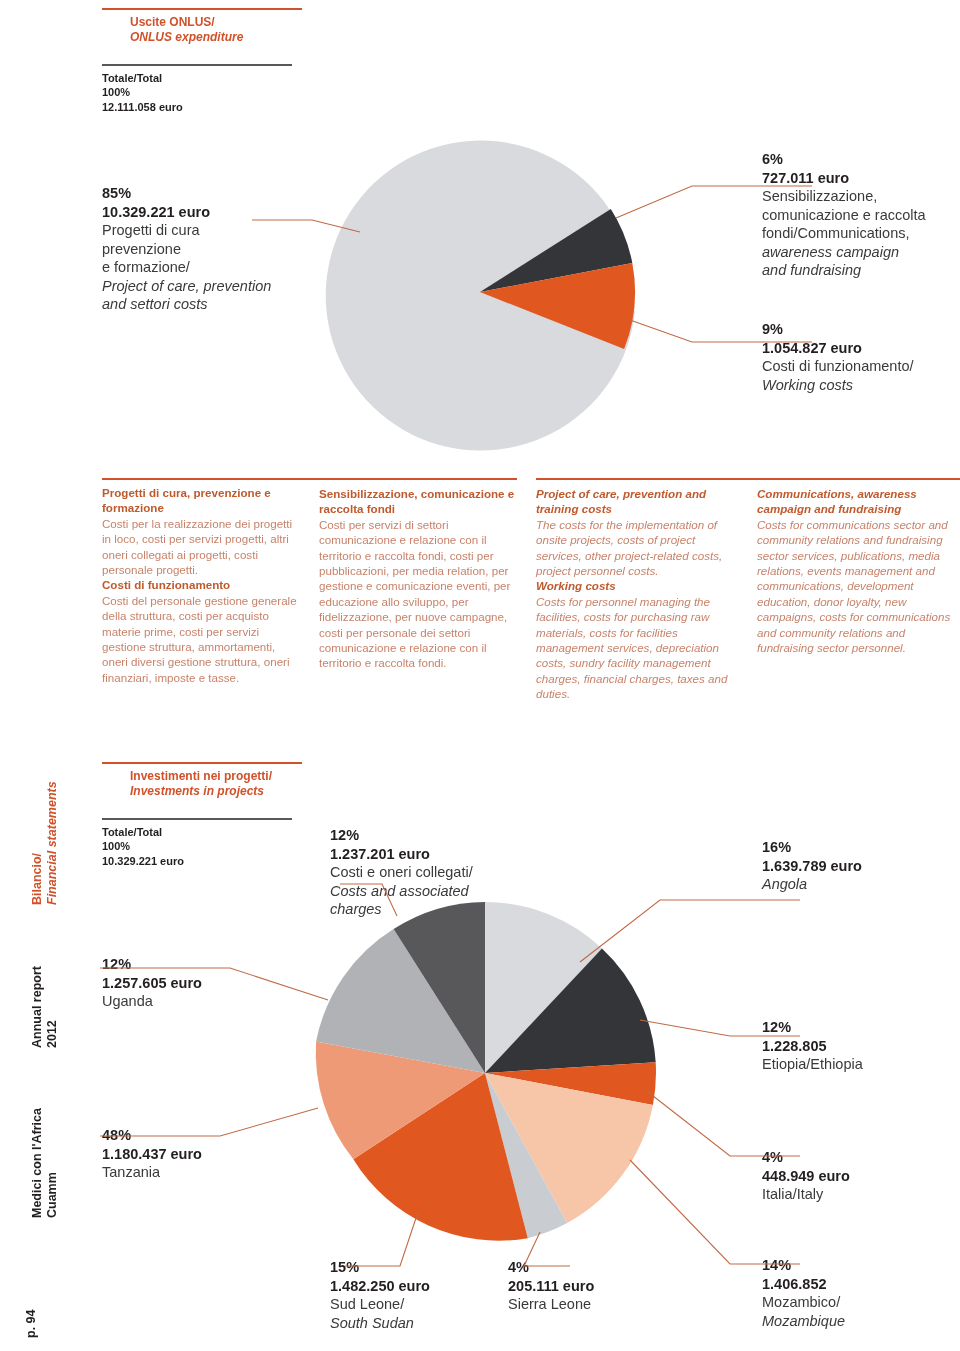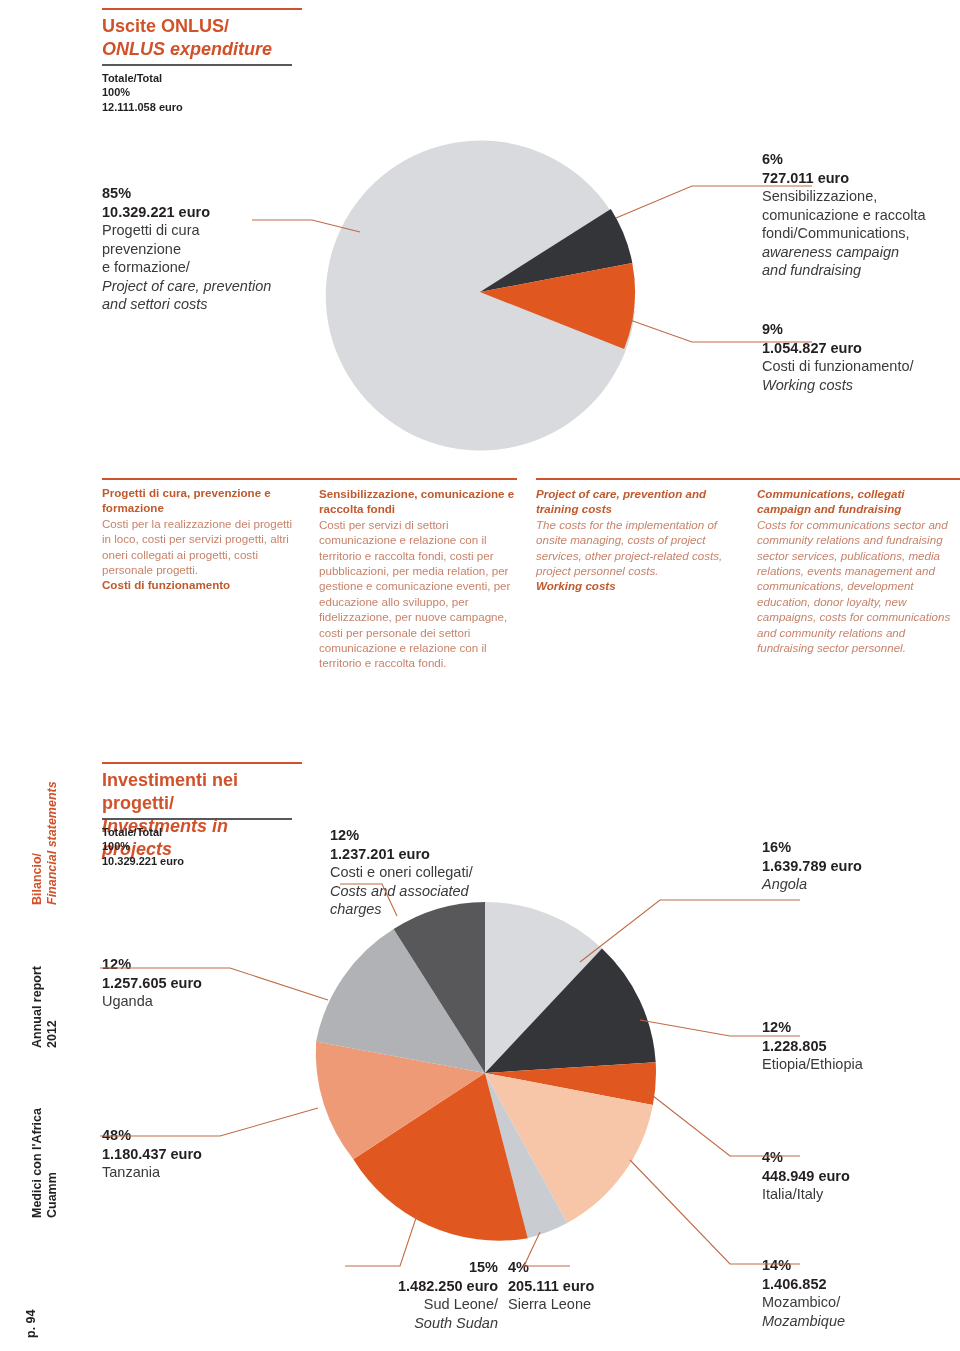--- a/index.html
+++ b/index.html
@@ -29,22 +29,23 @@
   }
 
   
   .rule-orange { height:2px; background:#d1522a; }
   .rule-dark   { height:2px; background:#58585a; }
   .it { font-style:italic; }
 
   
   .sec { position:absolute; }
   .sec-title {
-    color:#d1522a; font-size:18px; font-weight:bold; line-height:1.28;
+    color:#d1522a; font-size:12px; font-weight:bold; line-height:1.28;
     padding-top:5px;
+    margin-left:28px;
   }
   .sec-title .ln2 { font-style:italic; display:block; }
 
   .totalbox { position:absolute; }
   .totalbox .lines { padding-top:5px; font-size:11px; font-weight:bold; line-height:1.3; color:#231f20; }
   .totalbox .lines .ln { display:block; }
 
   
   .callout { position:absolute; line-height:1.28; }
   .callout .pct  { font-size:14.5px; font-weight:bold; display:block; color:#231f20; }
@@ -143,35 +144,37 @@
 </div>
 
 <div class="descblock" style="left:102px; top:478px; width:858px; height:250px;">
   <div class="rule-orange" style="position:absolute; left:0;   top:0; width:415px;"></div>
   <div class="rule-orange" style="position:absolute; left:434px;top:0; width:424px;"></div>
 
   <div class="desc-col" style="left:0px; top:7px; width:197px;">
     <span class="h">Progetti di cura, prevenzione e formazione</span>
     <span class="p">Costi per la realizzazione dei progetti in loco, costi per servizi progetti, altri oneri collegati ai progetti, costi personale progetti.</span>
     <span class="h">Costi di funzionamento</span>
+    <span class="p">Costi del personale gestione generale della struttura, costi per acquisto materie prime, costi per servizi gestione struttura, ammortamenti, oneri diversi gestione struttura, oneri finanziari, imposte e tasse.</span>
   </div>
 
   <div class="desc-col" style="left:217px; top:8px; width:198px;">
     <span class="h">Sensibilizzazione, comunicazione e raccolta fondi</span>
     <span class="p">Costi per servizi di settori comunicazione e relazione con il territorio e raccolta fondi, costi per pubblicazioni, per media relation, per gestione e comunicazione eventi, per educazione allo sviluppo, per fidelizzazione, per nuove campagne, costi per personale dei settori comunicazione e relazione con il territorio e raccolta fondi.</span>
   </div>
 
   <div class="desc-col" style="left:434px; top:8px; width:198px;">
     <span class="hi">Project of care, prevention and training costs</span>
-    <span class="pi">The costs for the implementation of onsite managing, costs of project services, other project-related costs, project personnel costs.</span>
+    <span class="pi">The costs for the implementation of onsite projects, costs of project services, other project-related costs, project personnel costs.</span>
     <span class="hi">Working costs</span>
+    <span class="pi">Costs for personnel managing the facilities, costs for purchasing raw materials, costs for facilities management services, depreciation costs, sundry facility management charges, financial charges, taxes and duties.</span>
   </div>
 
   <div class="desc-col" style="left:655px; top:8px; width:203px;">
-    <span class="hi">Communications, collegati campaign and fundraising</span>
+    <span class="hi">Communications, awareness campaign and fundraising</span>
     <span class="pi">Costs for communications sector and community relations and fundraising sector services, publications, media relations, events management and communications, development education, donor loyalty, new campaigns, costs for communications and community relations and fundraising sector personnel.</span>
   </div>
 </div>
 
 <div class="sec" style="left:102px; top:762px; width:200px;">
   <div class="rule-orange"></div>
   <div class="sec-title">
     <span>Investimenti nei progetti/</span>
     <span class="ln2">Investments in projects</span>
   </div>
@@ -224,21 +227,21 @@
   <span class="desc">Italia/Italy</span>
 </div>
 
 <div class="callout" style="left:762px; top:1256px; width:200px;">
   <span class="pct">14%</span>
   <span class="amt">1.406.852</span>
   <span class="desc">Mozambico/</span>
   <span class="desc it">Mozambique</span>
 </div>
 
-<div class="callout" style="left:318px; top:1258px; width:180px;text-align:right;">
+<div class="callout" style="left:330px; top:1258px; width:180px;">
   <span class="pct">15%</span>
   <span class="amt">1.482.250 euro</span>
   <span class="desc">Sud Leone/</span>
   <span class="desc it">South Sudan</span>
 </div>
 
 <div class="callout" style="left:508px; top:1258px; width:180px;">
   <span class="pct">4%</span>
   <span class="amt">205.111 euro</span>
   <span class="desc">Sierra Leone</span>

